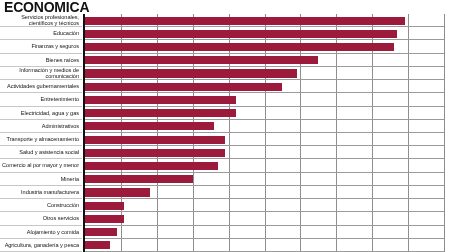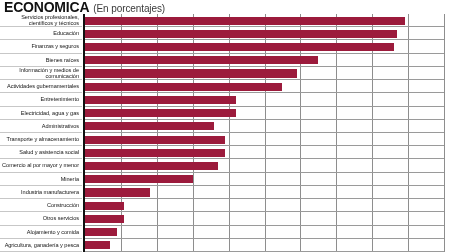--- a/index.html
+++ b/index.html
@@ -54,21 +54,20 @@
     background:#9c1b3c;
   }
 </style>
 </head>
 <body>
 
 <div id="wrap">
 
   <div id="title-bar">
     <span id="title-main">ECONOMICA</span>
-    <span id="title-sub">(En porcentajes)</span>
   </div>
 
   <div id="chart">
     <div id="labels">
         <div class="lrow" style="top: 0px; height: 13.2222px;">
           <div class="ltext">Servicios profesionales, científicos y técnicos</div>
         </div>
         <div class="lrow" style="top: 13.2222px; height: 13.2222px;">
           <div class="ltext">Educación</div>
         </div>

